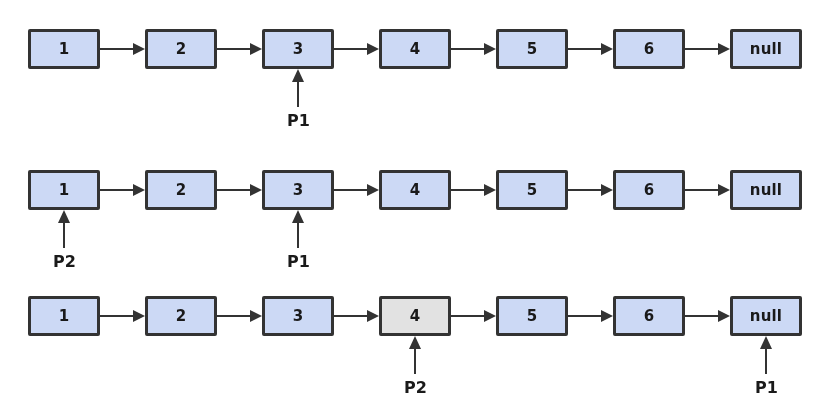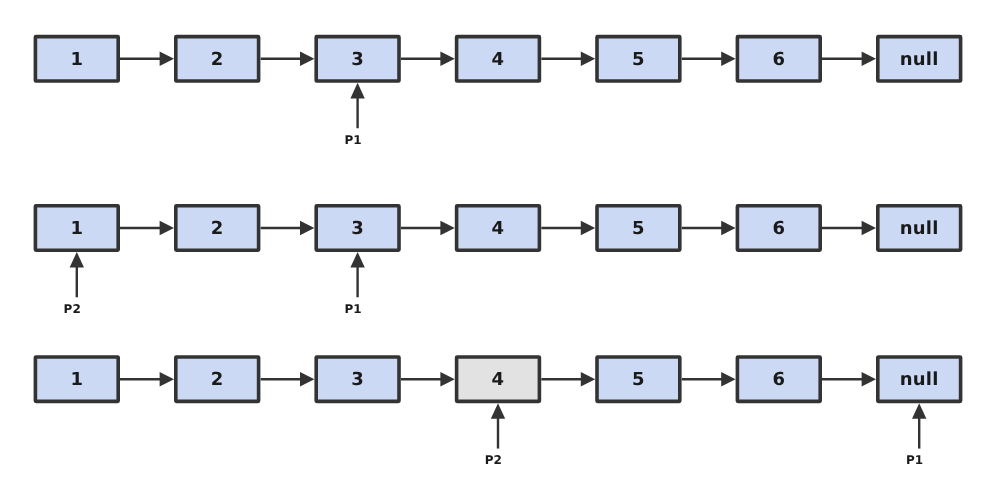--- a/index.html
+++ b/index.html
@@ -50,21 +50,21 @@
   .link-arrow {
     position: absolute;
     pointer-events: none;
   }
   .ptr-arrow {
     position: absolute;
     pointer-events: none;
   }
   .ptr-label {
     position: absolute;
-    font-size: 10px;
+    font-size: 16px;
     font-weight: 700;
     color: #1a1a1a;
     line-height: 1;
     white-space: nowrap;
     user-select: none;
   }
 </style>
 </head>
 <body>
 

